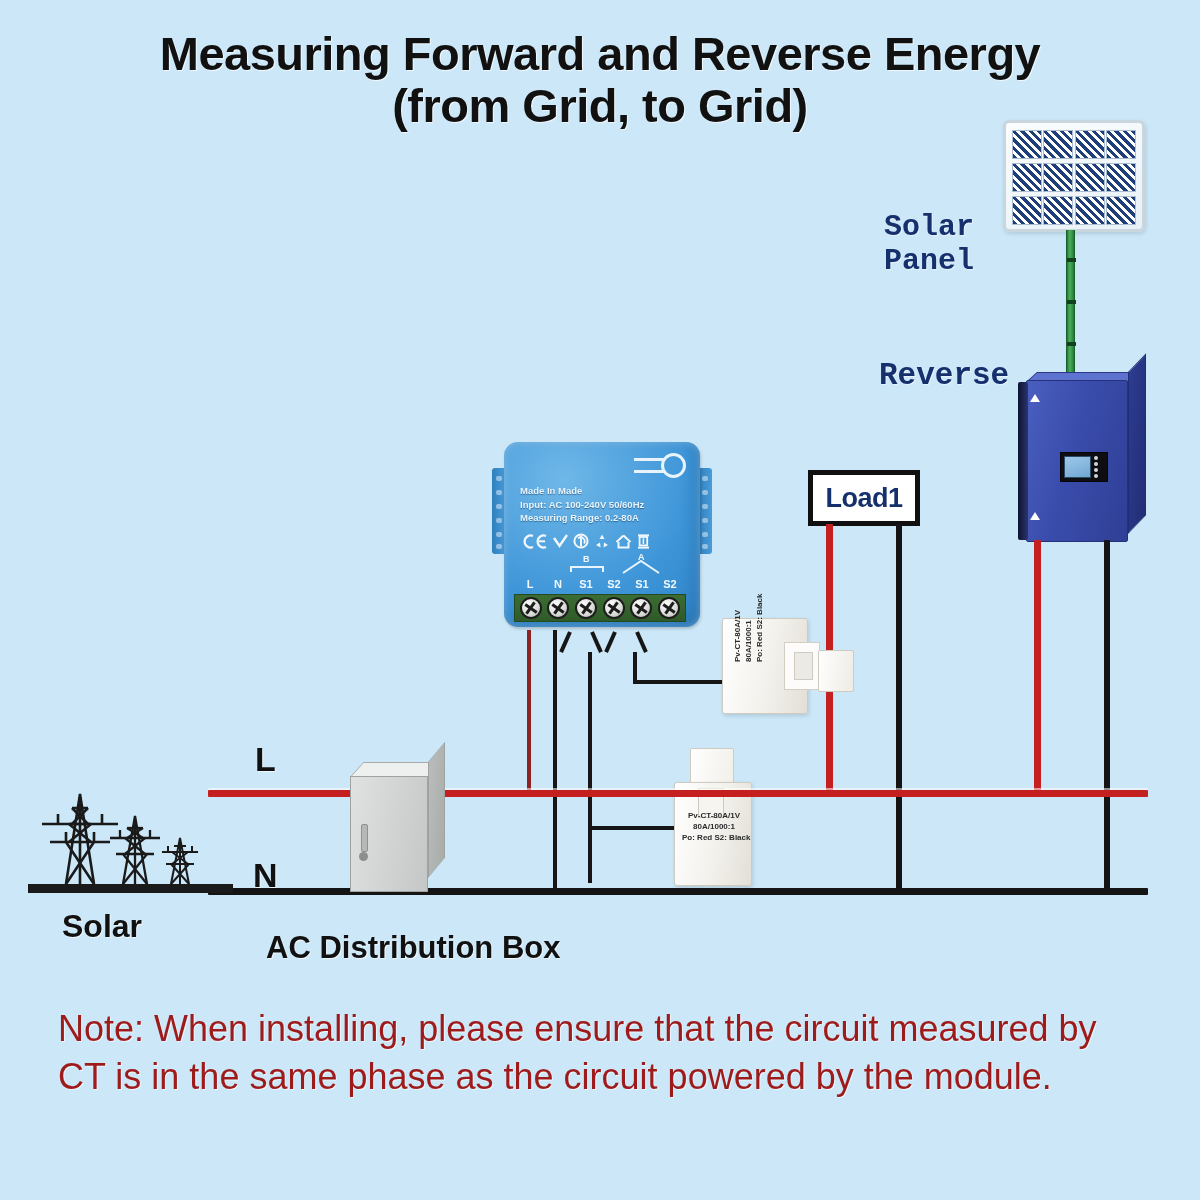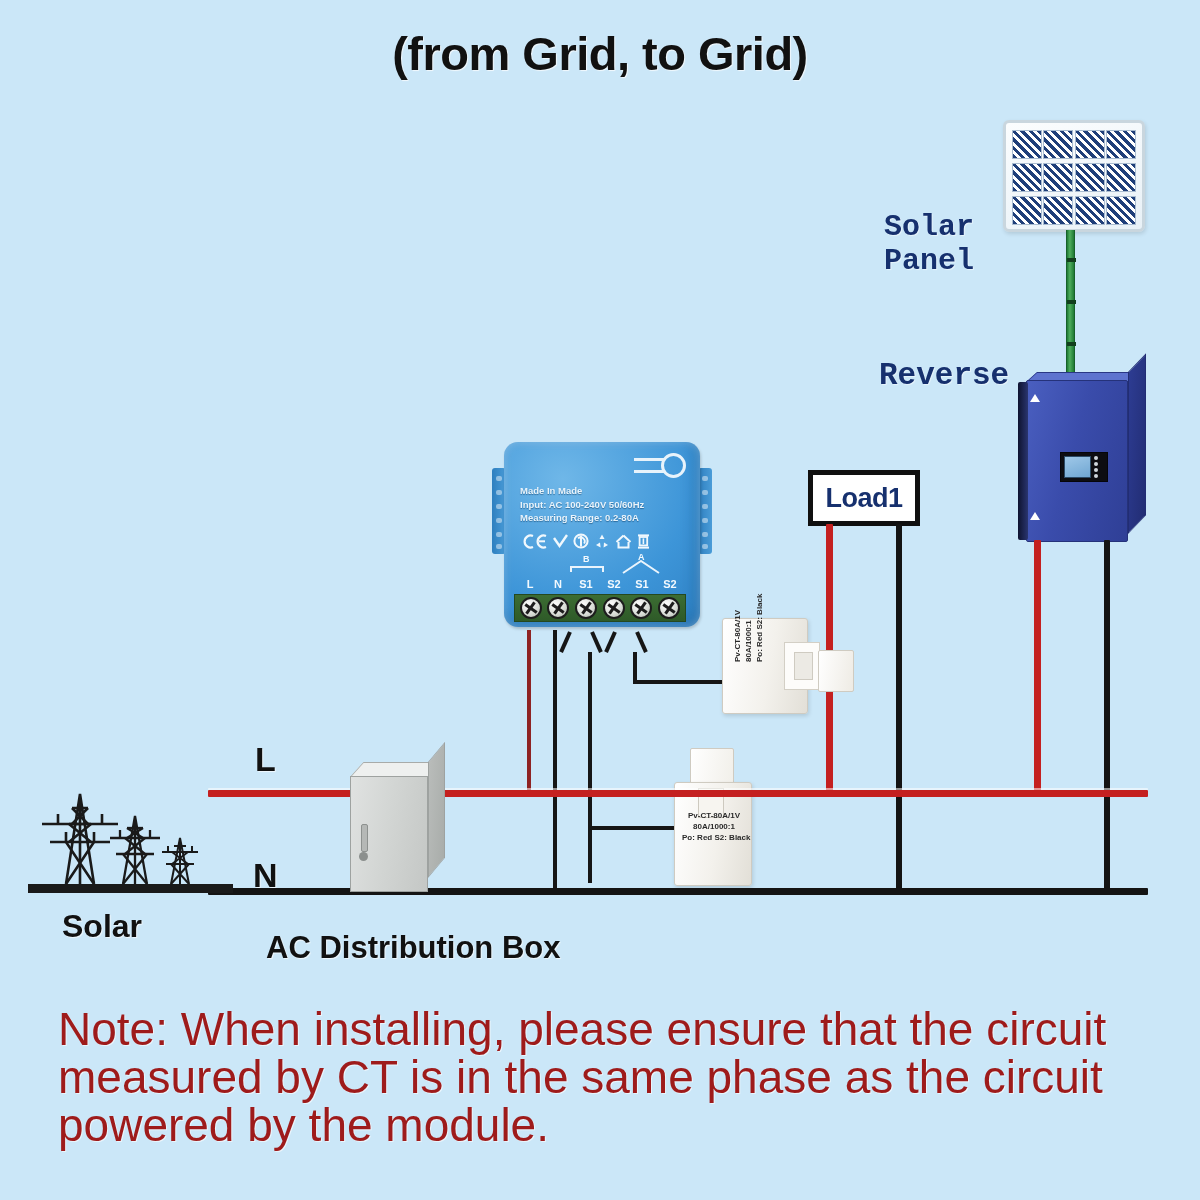--- a/index.html
+++ b/index.html
@@ -24,21 +24,21 @@
     letter-spacing:-0.5px;
     text-shadow:1px 1px 1px rgba(255,255,255,.75);
   }
   #title .l1{display:block;}
   #title .l2{display:block;}
 
   
   #note{
     position:absolute;left:58px;top:1005px;width:1090px;
     color:#9e1b1b;
-    font-size:46px;
+    font-size:36px;
     line-height:48px;
     font-weight:400;
     text-shadow:1px 1px 0 rgba(255,255,255,.6);
   }
 
   
   .lbl{position:absolute;font-weight:bold;color:#111;white-space:nowrap;
        text-shadow:1px 1px 1px rgba(255,255,255,.7);}
   .lbl-blue{position:absolute;font-weight:bold;color:#16306e;white-space:nowrap;
        text-shadow:1px 1px 1px rgba(255,255,255,.55);font-family:Liberation Mono, monospace;}             
@@ -200,20 +200,21 @@
      transform-origin:top center;}
   .yj .a{left:0;transform:rotate(24deg);}
   .yj .b{left:22px;transform:rotate(-24deg);}
 </style>
 </head>
 <body>
 
 <div id="stage">
 
   <div id="title">
+    <span class="l1">Measuring  Forward and Reverse Energy</span>
     <span class="l2">(from Grid, to Grid)</span>
   </div>
 
   <div id="solar">
     <div class="row">
       <span class="cell"></span>
       <span class="cell"></span>
       <span class="cell"></span>
       <span class="cell"></span>
     </div>

